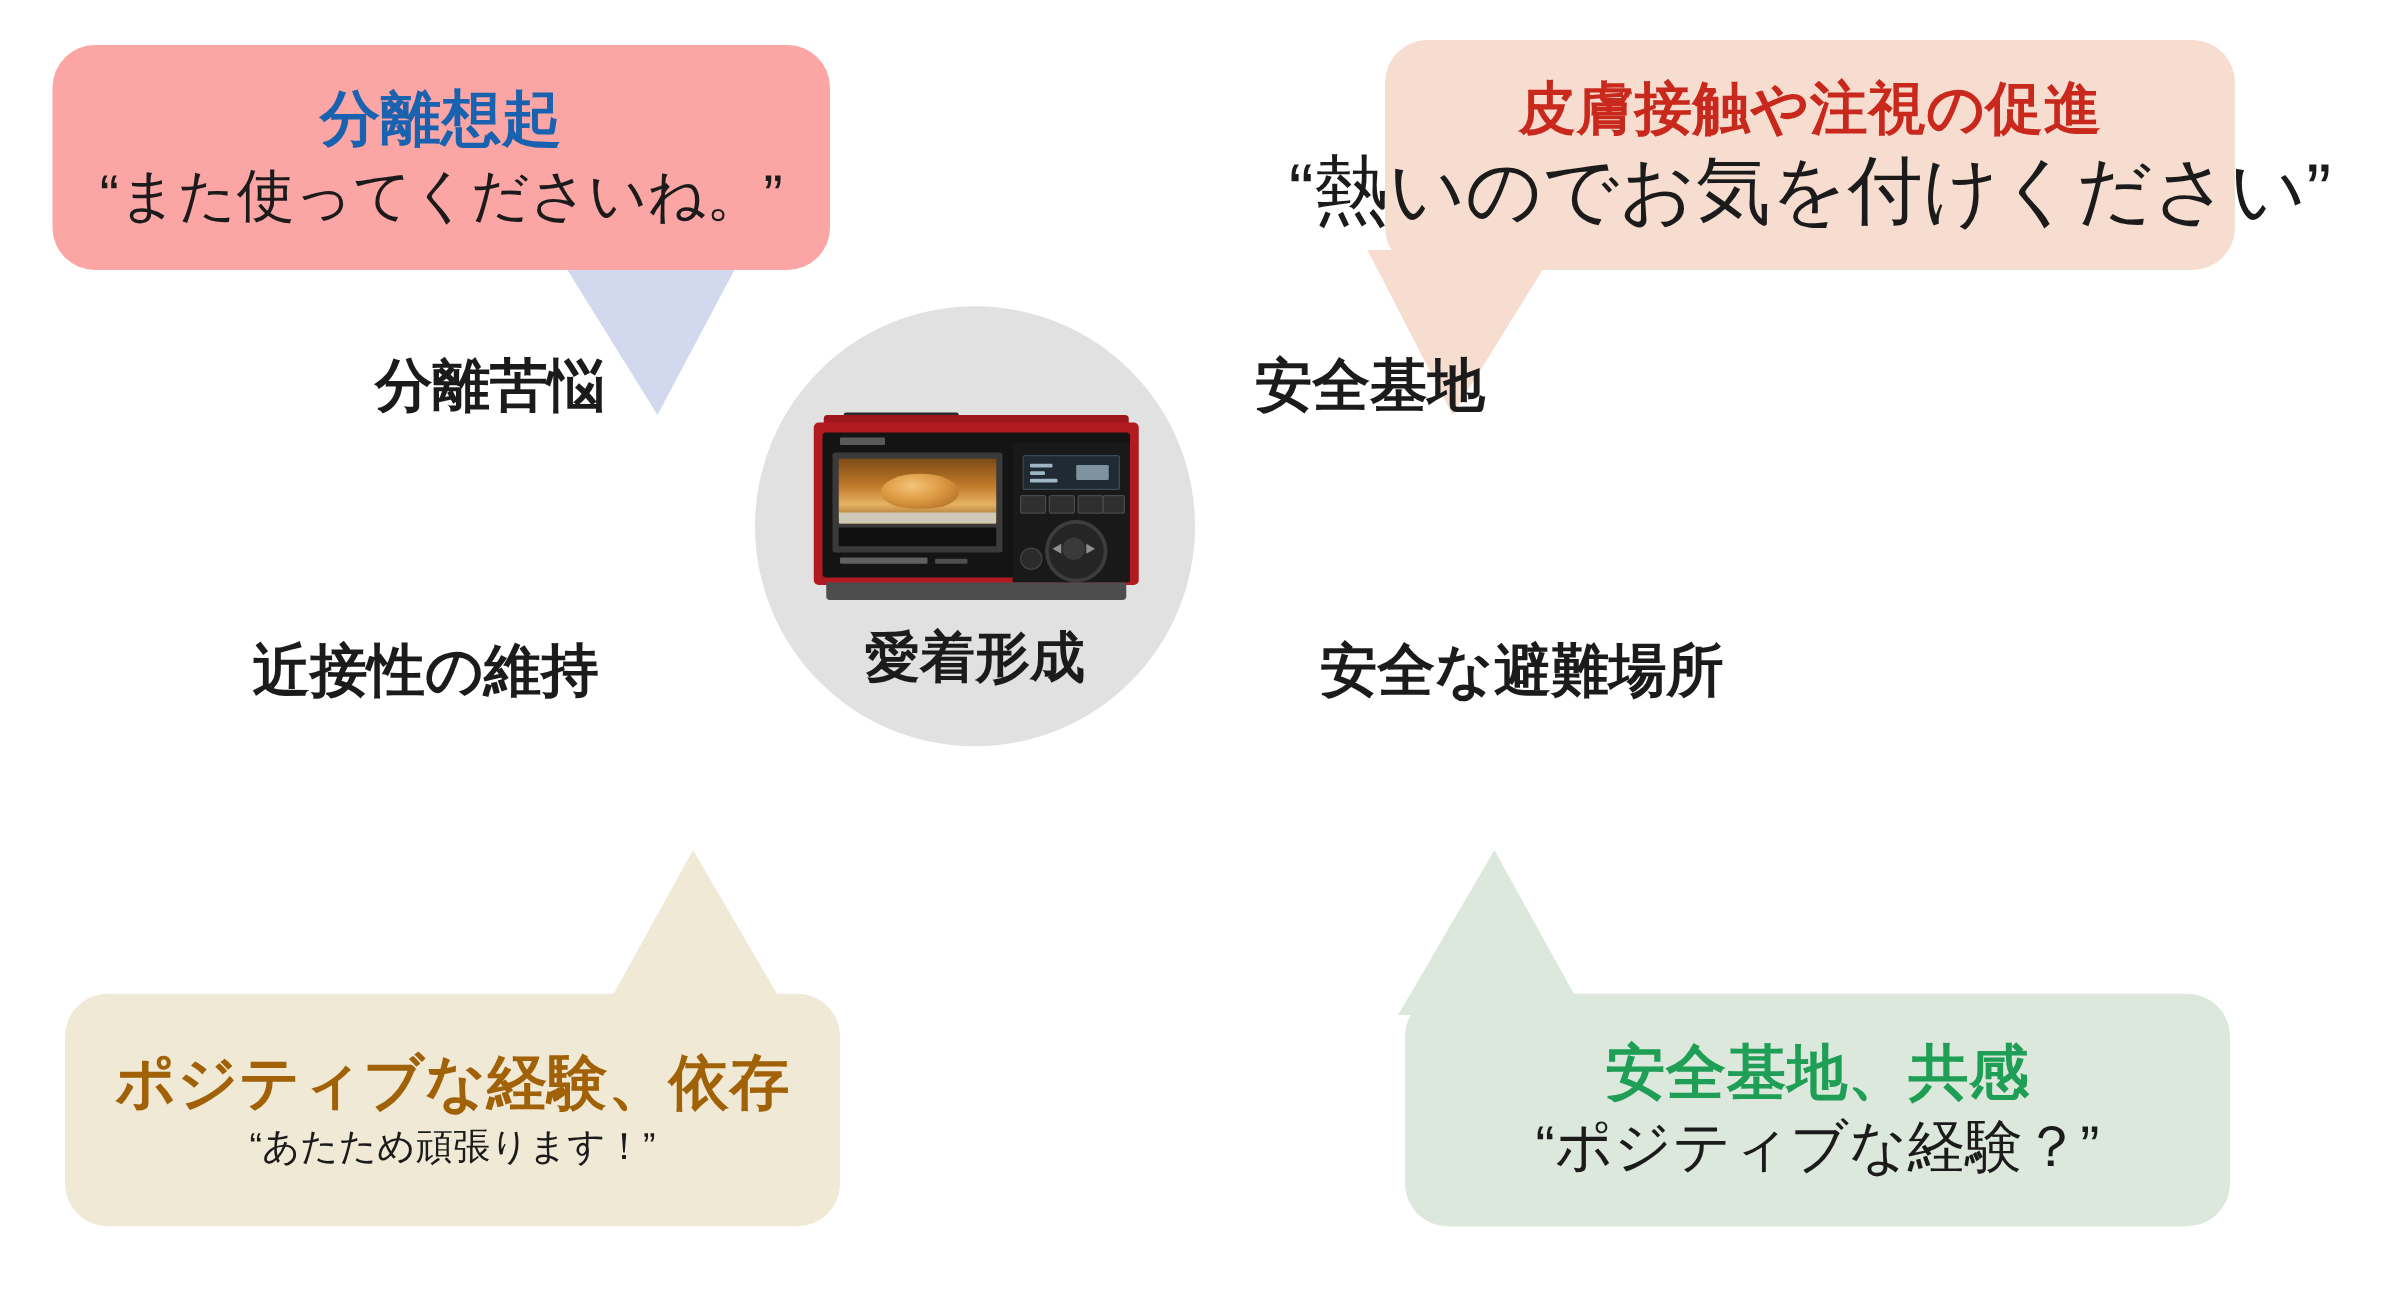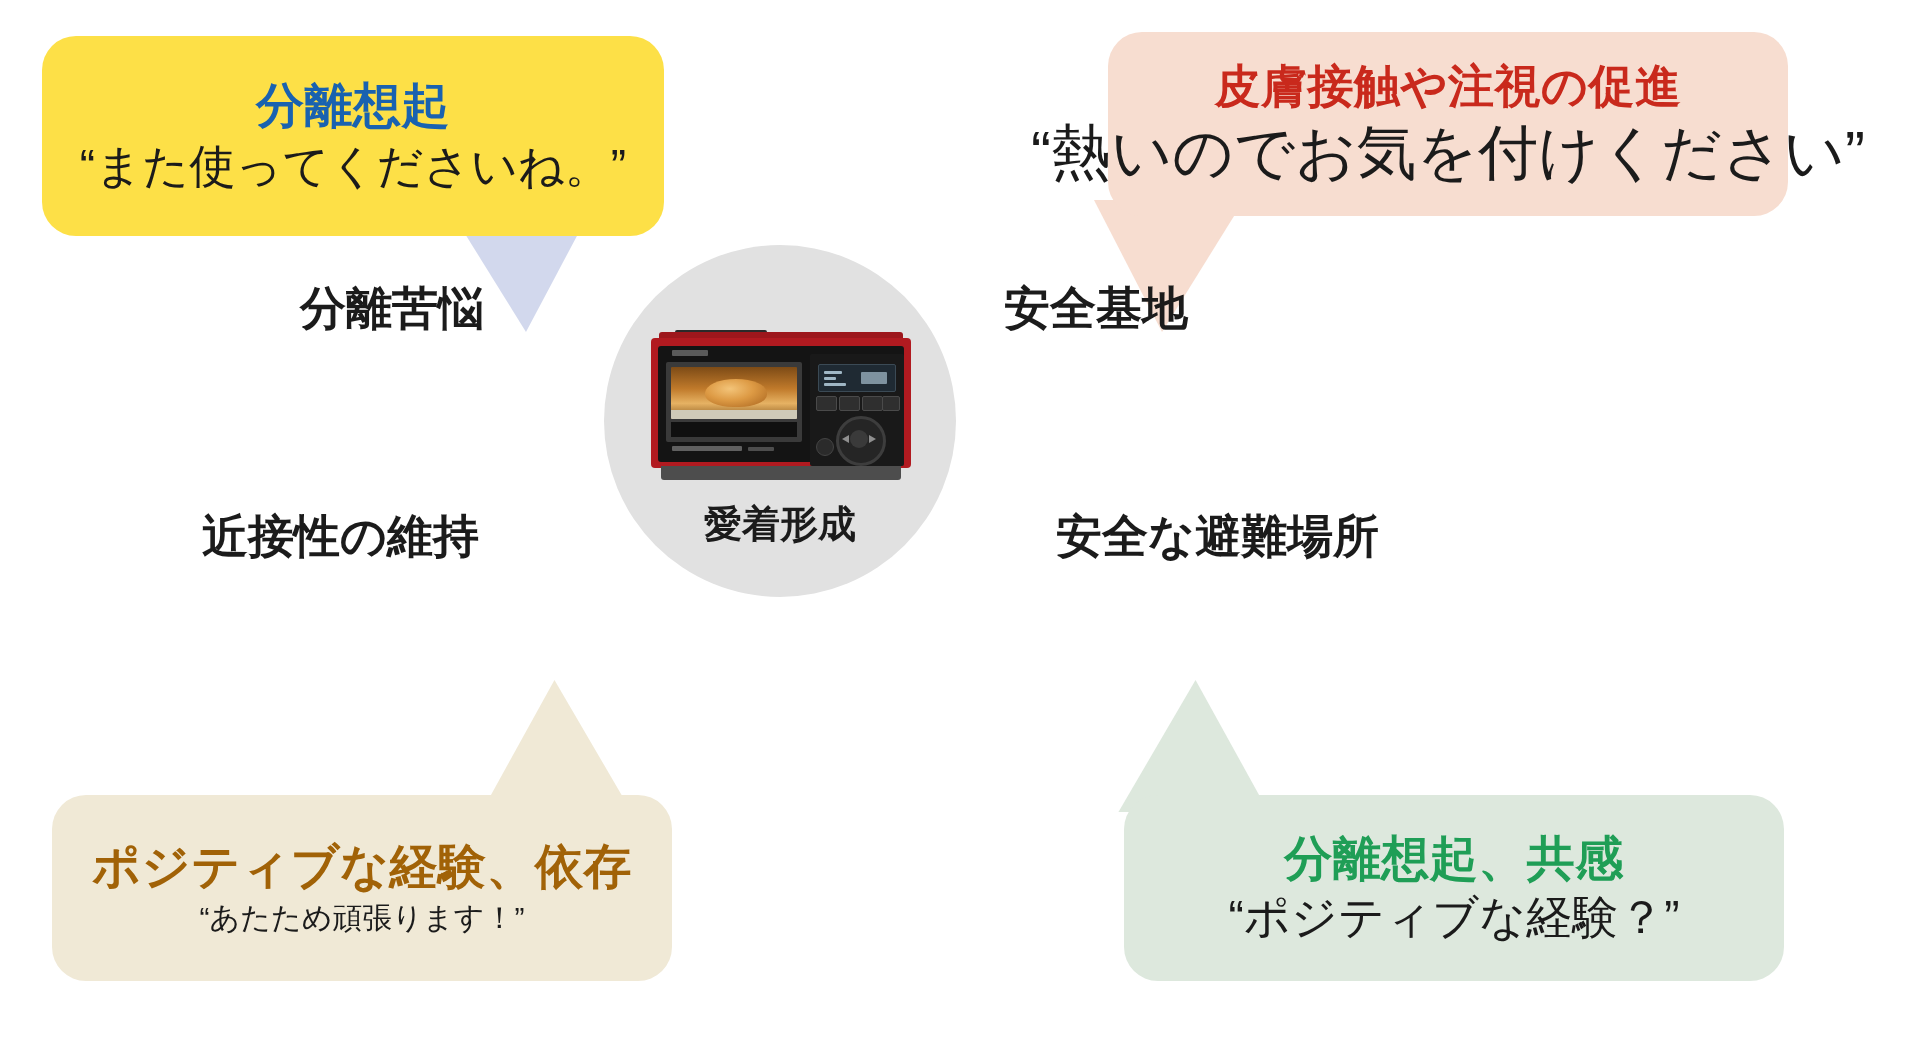--- a/index.html
+++ b/index.html
@@ -30,22 +30,22 @@
   }
   .bubble .b-quote{
     color:#1b1b1b;
     line-height:1.1;
     white-space:nowrap;
     font-weight:normal;
   }
 
   
   #bubble-tl{
-    left:42px;top:36px;width:622px;height:200px;
-    background:#fde047;
+    left:42px;top:36px;width:622px;height:180px;
+    background:#fca5a5;
   }
   #bubble-tl .b-title{color:#1962b0;font-size:48px;margin-bottom:10px;}
   #bubble-tl .b-quote{font-size:46px;}
 
   
   #bubble-tr{
     left:1108px;top:32px;width:680px;height:184px;
     background:#f7ddd0;
   }
   #bubble-tr .b-title{color:#c9291c;font-size:46px;margin-bottom:10px;}
@@ -118,21 +118,21 @@
     left:604px;top:245px;
     width:352px;height:352px;
     border-radius:50%;
     background:#e1e1e1;
   }
   #center-label{
     position:absolute;
     left:604px;top:505px;
     width:352px;
     text-align:center;
-    font-size:38px;
+    font-size:44px;
     font-weight:bold;
     color:#1b1b1b;
     line-height:1;
   }
 
   
   #oven{
     position:absolute;
     left:651px;top:338px;
     width:260px;height:142px;
@@ -244,21 +244,21 @@
     <div class="b-title">皮膚接触や注視の促進</div>
     <div class="b-quote">“熱いのでお気を付けください”</div>
   </div>
 
   <div class="bubble" id="bubble-bl">
     <div class="b-title">ポジティブな経験、依存</div>
     <div class="b-quote">“あたため頑張ります！”</div>
   </div>
 
   <div class="bubble" id="bubble-br">
-    <div class="b-title">分離想起、共感</div>
+    <div class="b-title">安全基地、共感</div>
     <div class="b-quote">“ポジティブな経験？”</div>
   </div>
 
   <div class="q-label" id="label-sep-distress">分離苦悩</div>
   <div class="q-label" id="label-secure-base">安全基地</div>
   <div class="q-label" id="label-proximity">近接性の維持</div>
   <div class="q-label" id="label-safe-haven">安全な避難場所</div>
 
   <div id="center-circle"></div>
 

